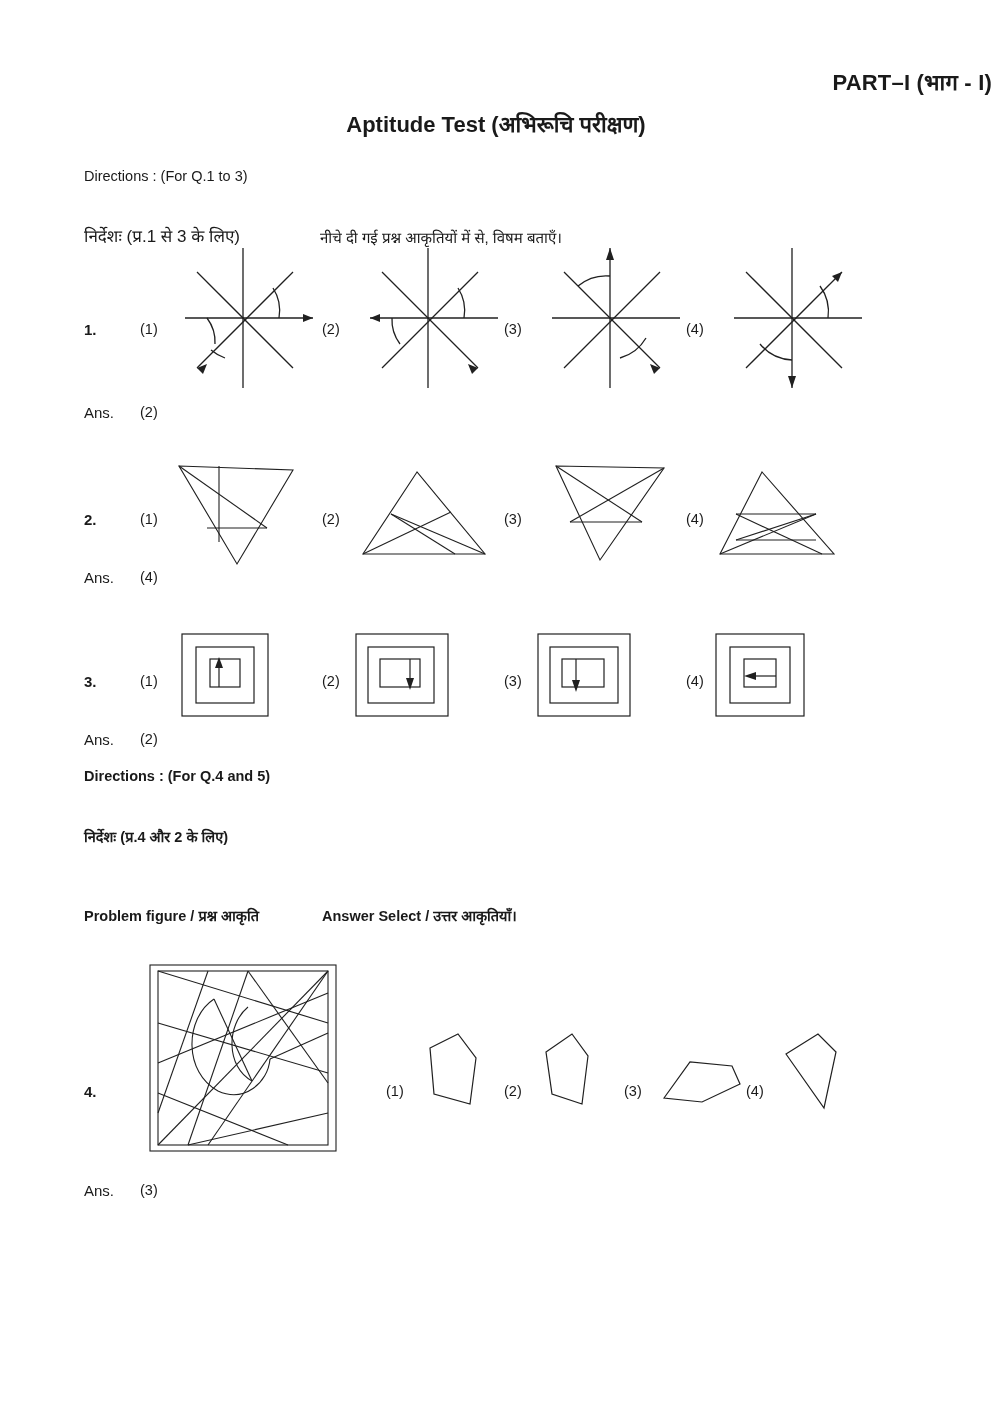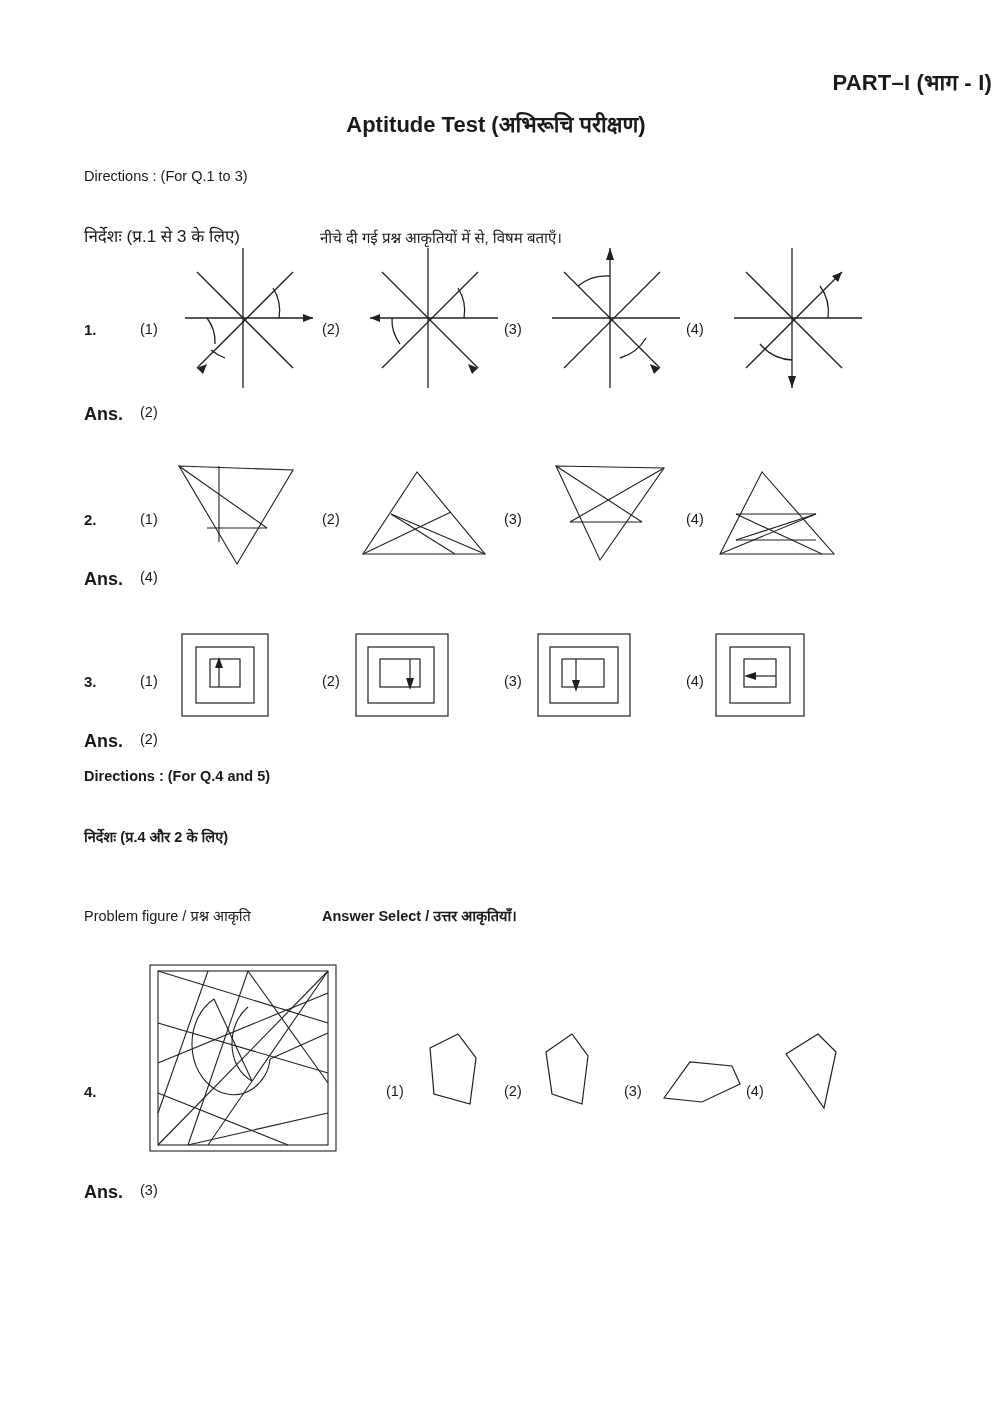--- a/index.html
+++ b/index.html
@@ -76,22 +76,22 @@
     position: absolute;
     font-size: 15px;
     font-weight: bold;
   }
   .olabel {
     position: absolute;
     font-size: 14.5px;
   }
   .ans-label {
     position: absolute;
-    font-size: 18px;
-    font-weight: bold;
+    font-size: 15px;
+    font-weight: normal;
   }
   .ans-val {
     position: absolute;
     font-size: 14.5px;
   }
 
   
   .fig {
     position: absolute;
   }
@@ -131,21 +131,21 @@
     width: 590px;
     font-size: 14.5px;
     font-weight: bold;
     line-height: 1.55;
   }
   .problem-label {
     position: absolute;
     top: 905px;
     left: 84px;
     font-size: 14.5px;
-    font-weight: normal;
+    font-weight: bold;
   }
   .answer-label {
     position: absolute;
     top: 905px;
     left: 322px;
     font-size: 14.5px;
     font-weight: bold;
   }
 </style>
 </head>

